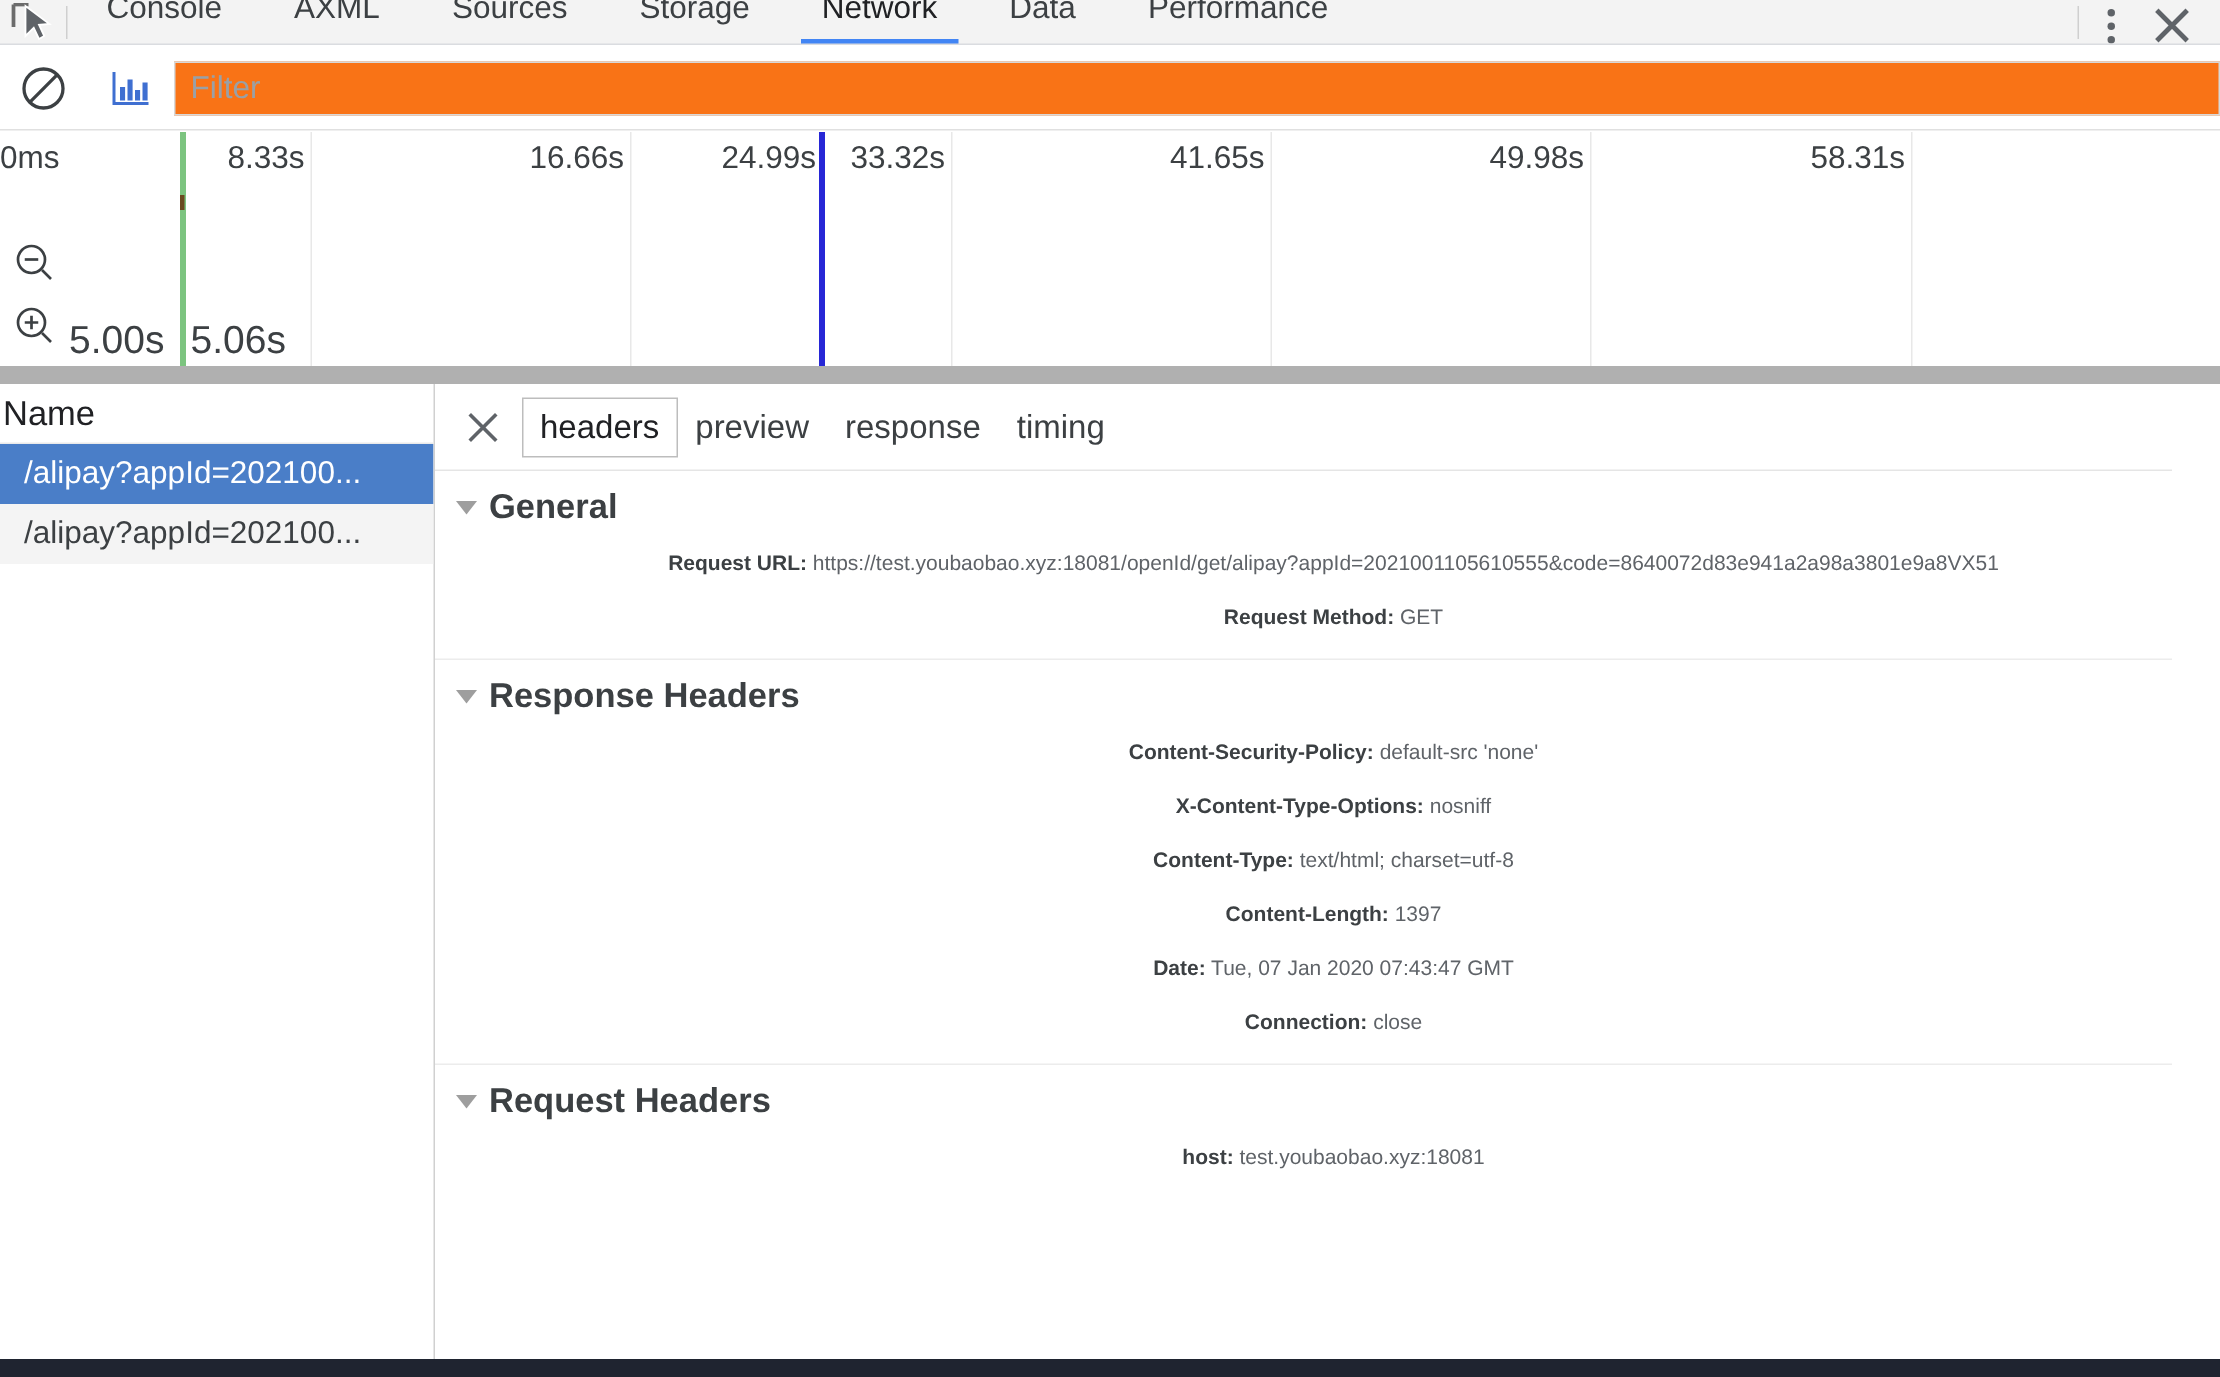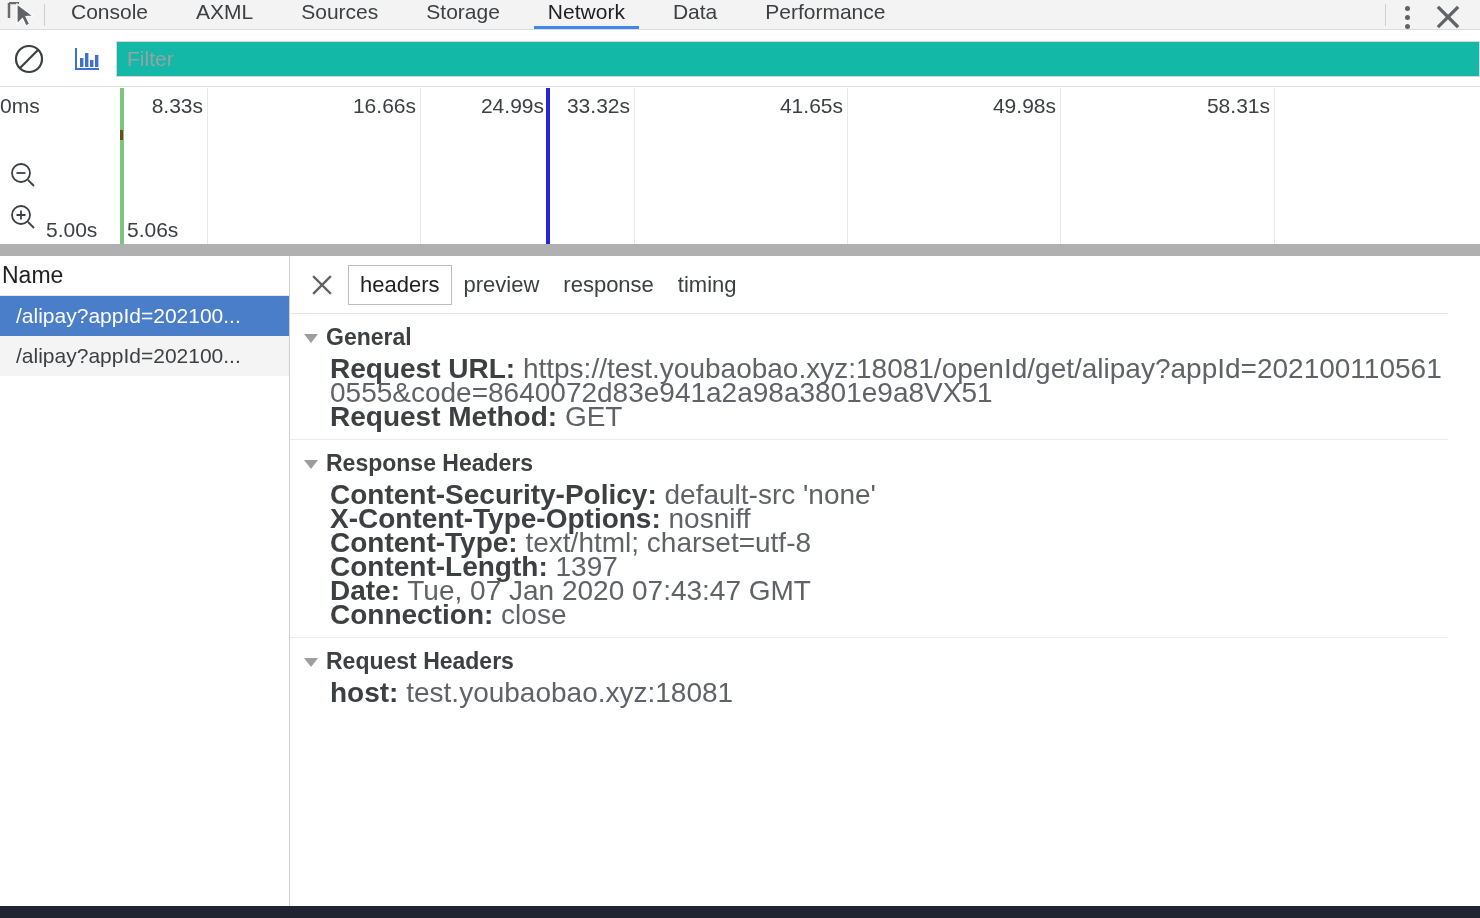--- a/index.html
+++ b/index.html
@@ -17,22 +17,22 @@
     background: #f3f3f3;
     display: flex; align-items: center;
   }
   .inspect-icon {
     width: 42px; height: 30px; display: flex; align-items: flex-end;
     justify-content: center; padding-bottom: 2px;
   }
   .tabbar-sep { width: 1px; height: 22px; background: #cfcfcf; margin: 0 2px; }
   .tabs { display: flex; align-items: center; height: 30px; }
   .tab {
-    position: relative; height: 30px; display: flex; align-items: flex-start;
-    padding: 0 24px; font-size: 21px; color: #3c4043; white-space: nowrap;
+    position: relative; height: 30px; display: flex; align-items: flex-end;
+    padding: 12px 24px; font-size: 21px; color: #3c4043; white-space: nowrap;
     cursor: pointer;
   }
   .tab.active { color: #202124; }
   .tab.active::after {
     content: ""; position: absolute; left: 10px; right: 10px; bottom: 0;
     height: 4px; background: #4285f4;
   }
   .tabbar-right {
     margin-left: auto; display: flex; align-items: center; height: 30px;
     padding-right: 10px;
@@ -57,21 +57,21 @@
     position: absolute; left: 0; top: 31px; width: 1480px; height: 56px;
     background: #fff; display: flex; align-items: center;
     border-bottom: 1px solid #e0e0e0;
   }
   .tb-icon {
     width: 58px; height: 56px; display: flex; align-items: center;
     justify-content: center; cursor: pointer;
   }
   .filter-input {
     flex: 1; height: 36px; margin-right: 0; border: 1px solid #d8d8d8;
-    background: #14b8a6; font-size: 21px; color: #202124; padding: 0 10px;
+    background: #f97316; font-size: 21px; color: #202124; padding: 0 10px;
     font-family: "Liberation Sans", sans-serif; outline: none;
   }
   .filter-input::placeholder { color: #9aa0a6; }
 
   
   .timeline {
     position: absolute; left: 0; top: 88px; width: 1480px; height: 156px;
     background: #fff; overflow: hidden;
   }
   .tl-grid { position: absolute; inset: 0; }
@@ -87,21 +87,21 @@
   }
   .zoom-btns {
     position: absolute; left: 8px; top: 72px; display: flex;
     flex-direction: column; gap: 12px;
   }
   .zoom-btn { width: 30px; height: 30px; cursor: pointer; }
   .tl-bottom-labels {
     position: absolute; left: 0; bottom: 2px; height: 30px; width: 100%;
   }
   .tl-bl {
-    position: absolute; bottom: 0; font-size: 21px; color: #3c4043;
+    position: absolute; bottom: 0; font-size: 26px; color: #3c4043;
     white-space: nowrap;
   }
   .tl-divider {
     position: absolute; left: 0; top: 244px; width: 1480px; height: 12px;
     background: #b0b0b0;
   }
 
   
   .lower {
     position: absolute; left: 0; top: 256px; width: 1448px; height: 650px;
@@ -148,22 +148,23 @@
     display: flex; align-items: center; gap: 8px; padding: 4px 0 6px 14px;
     cursor: pointer;
   }
   .caret {
     width: 0; height: 0; border-left: 7px solid transparent;
     border-right: 7px solid transparent; border-top: 9px solid #9e9e9e;
     margin-top: 2px;
   }
   .sec-title { font-size: 23px; font-weight: bold; color: #3c4043; }
   .kv {
-    padding-left: 40px; font-size: 28px; line-height: 24px; color: #5f6368;
+    padding-left: 40px; font-size: 14px; line-height: 36px; color: #5f6368;
     word-break: break-all;
+    text-align: center;
   }
   .kv b { color: #3c4043; font-weight: bold; }
   .kv .val { color: #5f6368; }
   .status-dot {
     display: inline-block; width: 17px; height: 17px; border-radius: 50%;
     background: #ea3323; vertical-align: -1px; margin: 0 4px 0 2px;
   }
 
   .bottom-bar {
     position: absolute; left: 0; top: 906px; width: 1480px; height: 12px;

